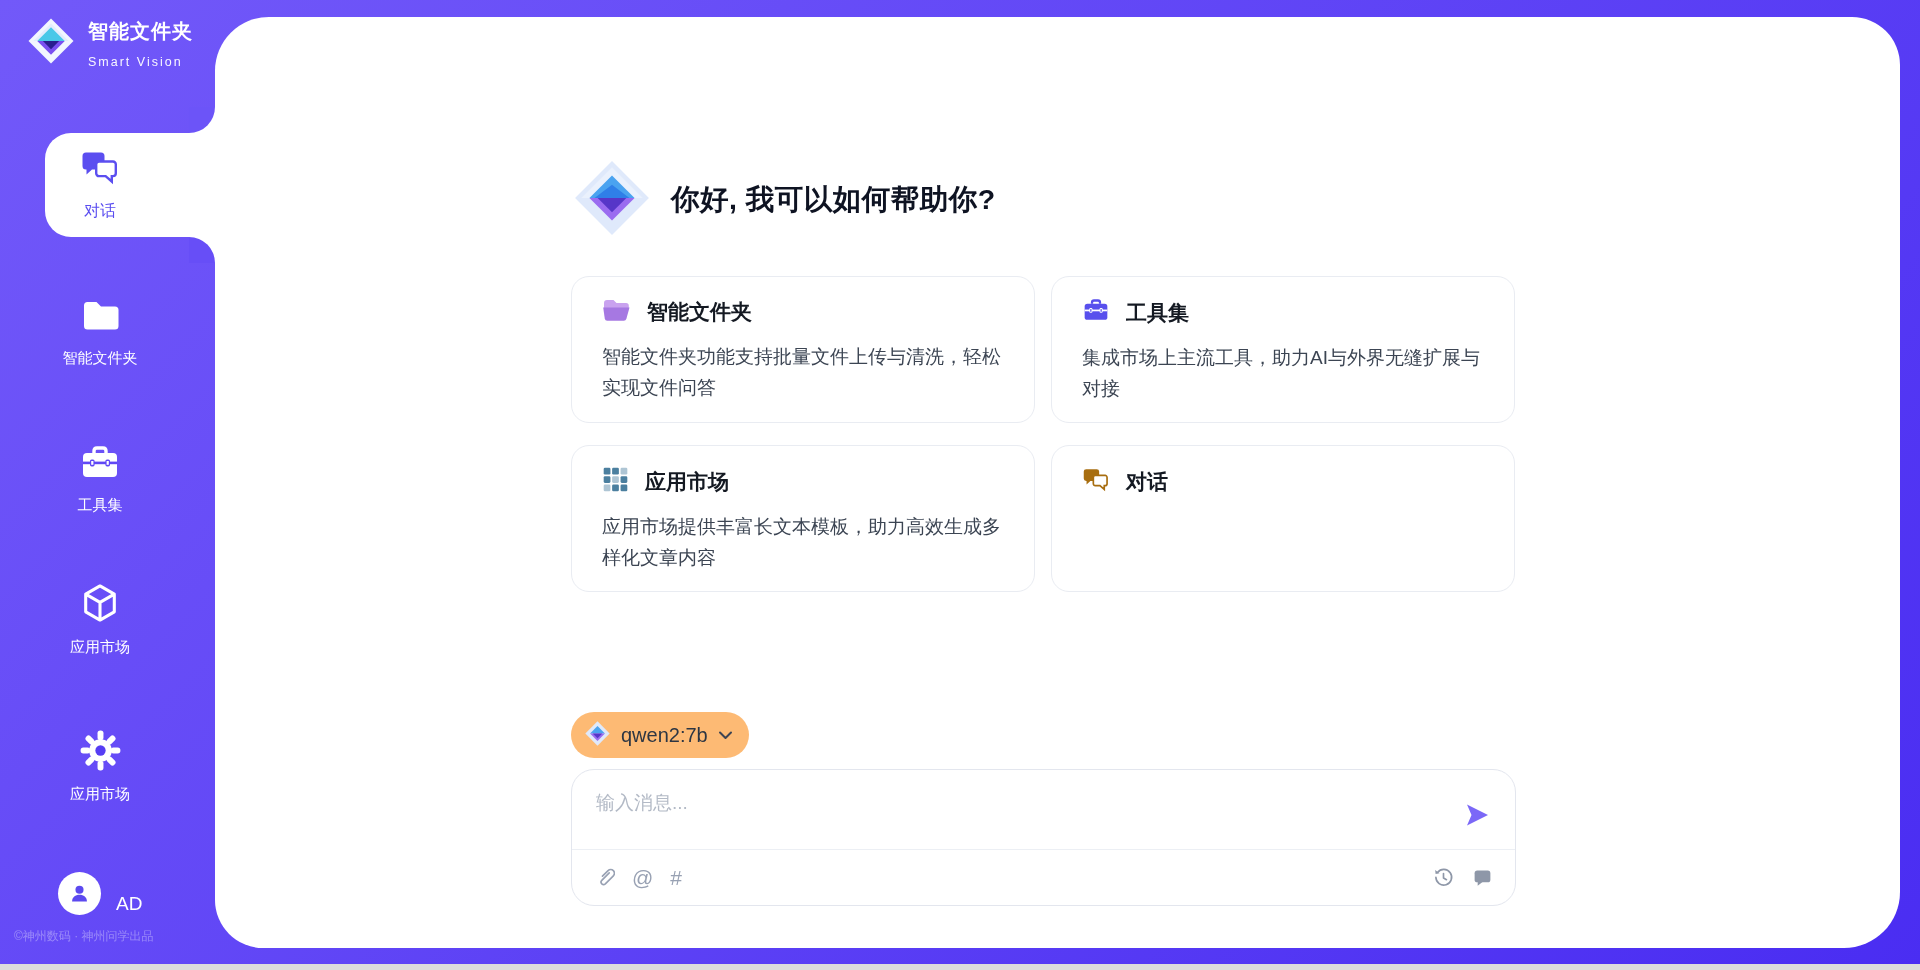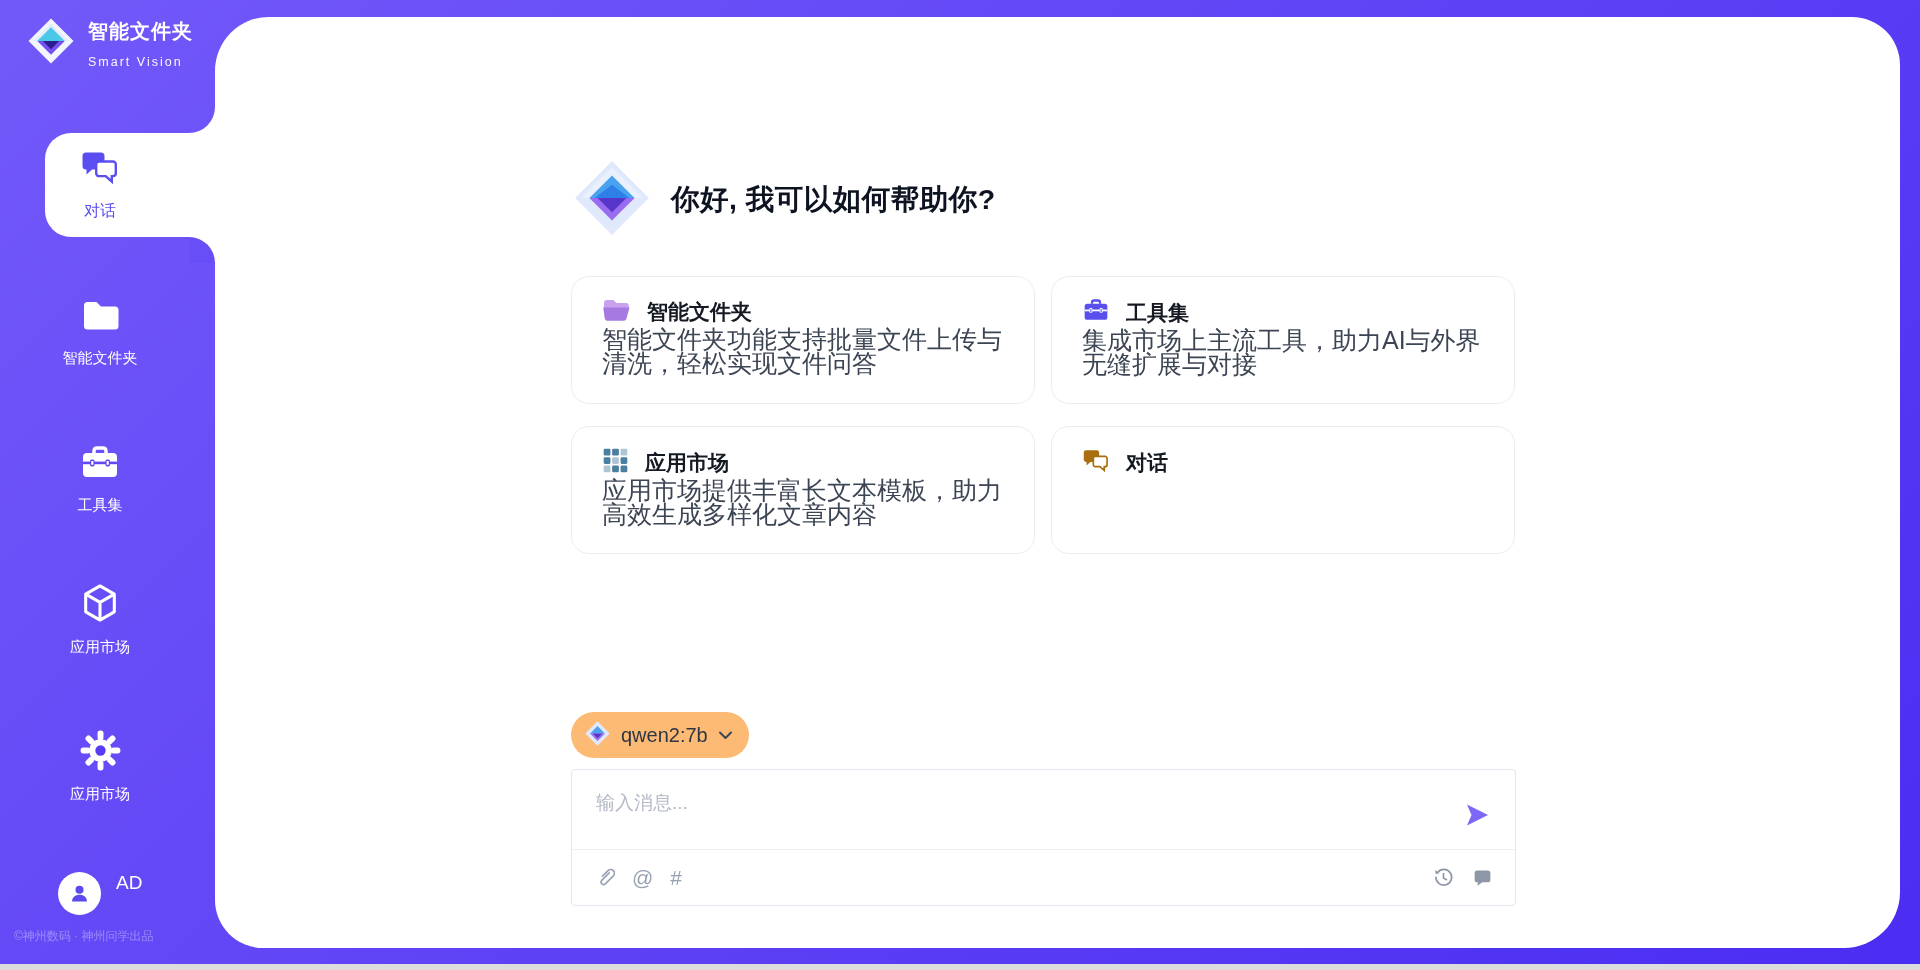--- a/index.html
+++ b/index.html
@@ -29,44 +29,44 @@
   .tab-active{
     position:absolute;left:45px;top:133px;width:172px;height:104px;background:#fff;
     border-radius:26px 0 0 26px;cursor:pointer;
   }
   .tab-inner{margin-left:35px;padding-top:15px;width:40px;display:flex;flex-direction:column;align-items:center}
   .tab-inner .nav-label{margin-top:9px;font-size:16px;color:#5b4ef0;font-weight:500;white-space:nowrap}
   .fillet{position:absolute;width:26px;height:26px;left:189px;background:#fff}
   .fillet.top{top:107px}.fillet.bottom{top:237px}
   .fillet.top::after{content:"";position:absolute;inset:0;background:#6c54f8;border-bottom-right-radius:26px}
   .fillet.bottom::after{content:"";position:absolute;inset:0;background:#674ef7;border-top-right-radius:26px}
-  .user-row{position:absolute;left:58px;top:872px;display:flex;align-items:flex-start;cursor:pointer}
+  .user-row{position:absolute;left:58px;top:872px;display:flex;align-items:flex-end;cursor:pointer}
   .avatar-circle{width:43px;height:43px;border-radius:50%;background:#fff;display:flex;align-items:center;justify-content:center}
   .user-name{margin-left:15px;color:#fff;font-size:19px}
   .sidebar-footer{position:absolute;left:14px;top:928px;font-size:12px;color:rgba(255,255,255,.34);white-space:nowrap}
   
   .content{position:absolute;left:356px;top:0;width:945px;height:100%}
   .hero{position:absolute;left:0;top:142px;height:82px;display:flex;align-items:center}
   .hero h1{margin:0 0 0 18px;font-size:28.5px;font-weight:700;color:#0e1322;letter-spacing:.5px}
   .cards{position:absolute;left:0;top:259px;display:grid;grid-template-columns:464px 464px;gap:22px 16px}
   .card{
     box-sizing:border-box;min-height:128px;background:#fff;border:1px solid #e9ecf2;
     border-radius:18px;padding:20px 30px 18px 30px;cursor:pointer;
   }
   .card-head{display:flex;align-items:center;gap:16px}
   .card-title{font-size:21px;font-weight:700;color:#141922}
-  .card-desc{width:404px;font-size:25px;line-height:24px;color:#3c4553}
+  .card-desc{margin-top:14px;width:404px;font-size:19px;line-height:31px;color:#3c4553}
   .model-pill{
     position:absolute;left:0;top:695px;height:46px;display:flex;align-items:center;
     background:#fdba74;border-radius:24px;padding:0 16px 0 13px;cursor:pointer;
   }
   .model-pill .model-name{margin:0 10px 0 10px;font-size:20px;color:#2d3643}
   .composer{
     position:absolute;left:0;top:752px;width:945px;height:137px;box-sizing:border-box;
-    border:1px solid #e3e6ee;border-radius:4px;background:#fff;
+    border:1px solid #e3e6ee;border-radius:23px;background:#fff;
   }
   .composer textarea{
     position:absolute;left:0;top:0;width:100%;height:72px;box-sizing:border-box;
     padding:20px 70px 0 24px;border:none;outline:none;resize:none;background:transparent;
     font-family:"Liberation Sans",sans-serif;font-size:19px;color:#333;
   }
   .composer textarea::placeholder{color:#b3bac6}
   .composer-divider{position:absolute;left:0;right:0;top:79px;height:1px;background:#eceff4}
   .send-btn{position:absolute;top:31px;right:24px;width:28px;height:28px;cursor:pointer;background:none;border:none;padding:0}
   .tool-row{position:absolute;left:24px;right:22px;top:80px;bottom:0;display:flex;align-items:center;justify-content:space-between}

